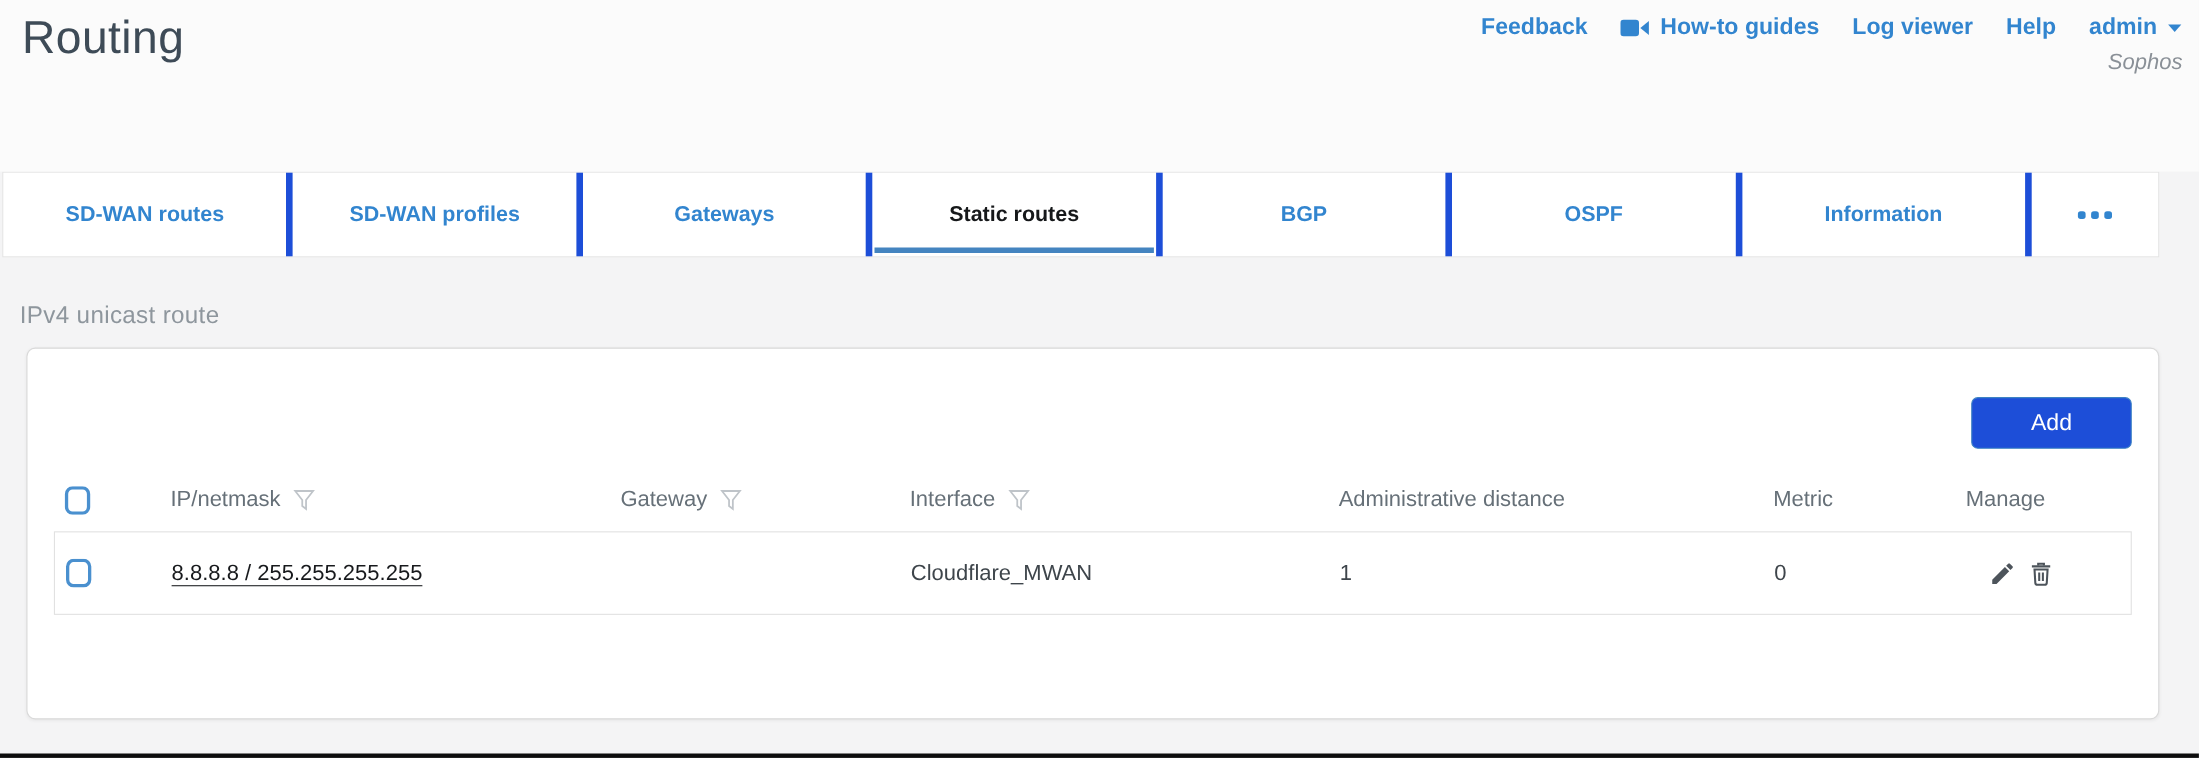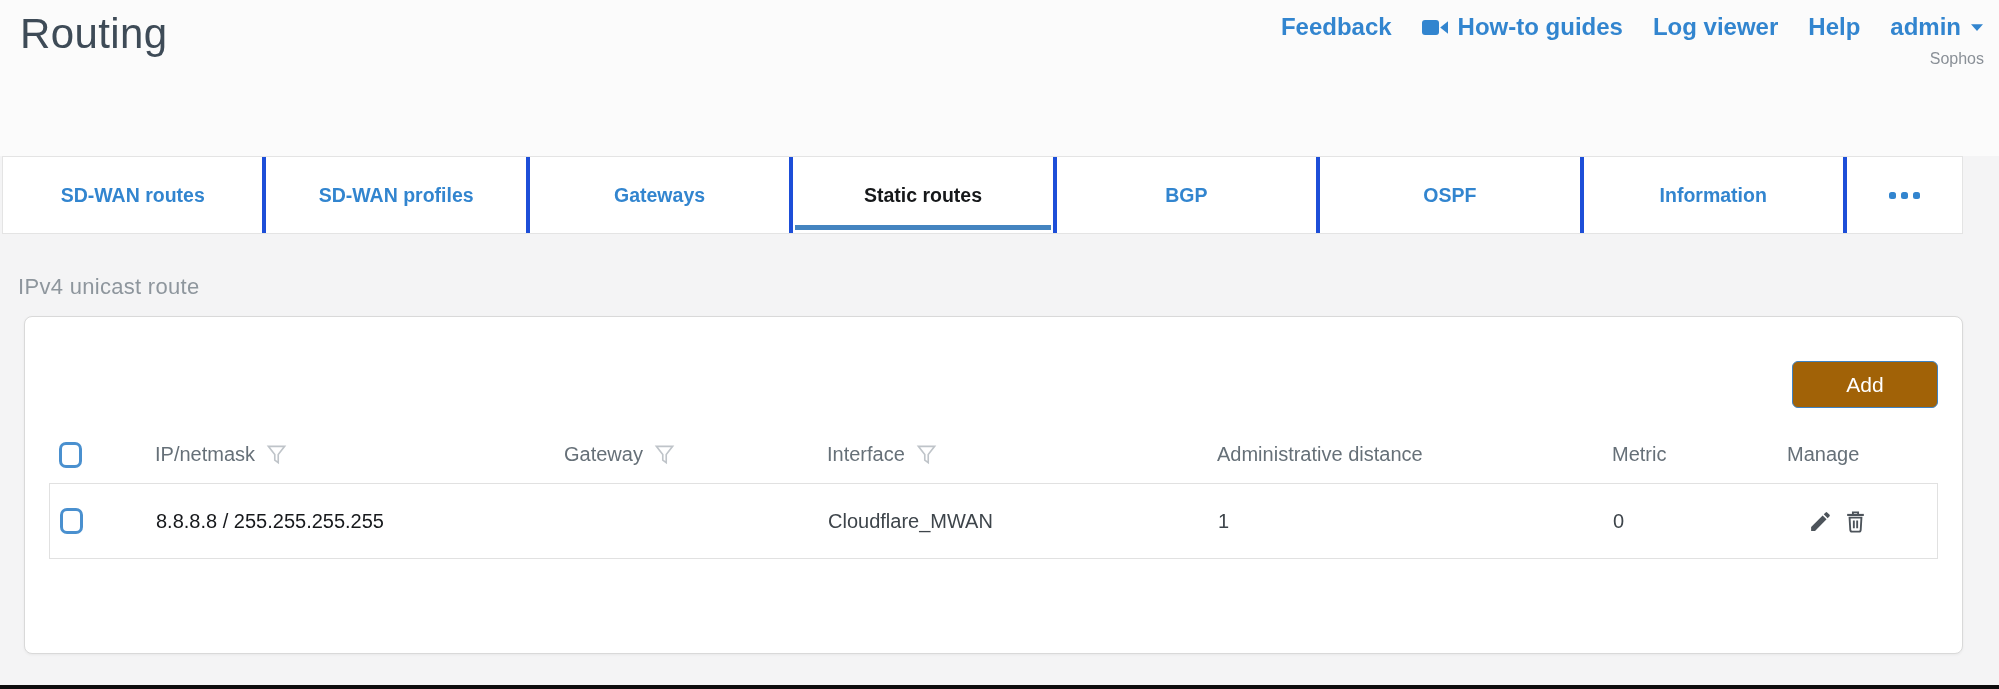--- a/index.html
+++ b/index.html
@@ -14,36 +14,36 @@
 
   
   .page-header { height: 156px; background: #fbfbfb; position: relative; }
   .page-title {
     margin: 0; padding: 10px 0 0 20px;
     font-size: 42px; font-weight: 400; color: #3e4b57; letter-spacing: .4px;
   }
   .nav-area { position: absolute; top: 13px; right: 15px; text-align: right; }
   .top-nav { display: flex; align-items: center; justify-content: flex-end; gap: 30px; }
   .top-nav .nav-link {
-    color: #3285cf; font-size: 24px; font-weight: 700; text-decoration: none;
+    color: #3285cf; font-size: 21px; font-weight: 700; text-decoration: none;
     display: inline-flex; align-items: center; gap: 9px; cursor: pointer; white-space: nowrap;
   }
-  .brand { margin-top: 9px; font-size: 16px; color: #8a9097; }
+  .brand { margin-top: 9px; font-size: 20px; color: #8a9097; font-style: italic; }
 
   
   .tabbar {
     margin: 0 36px 0 2px; height: 78px;
     background: #ffffff; border: 1px solid #e4e4e4;
     display: flex; align-items: stretch;
   }
   .tab {
     flex: 1 1 0; position: relative; cursor: pointer;
     display: flex; align-items: center; justify-content: center;
     font-size: 19.5px; font-weight: 700; color: #3285cf;
-    border-right: 4px solid #1d4ed8; white-space: nowrap;
+    border-right: 6px solid #1d4ed8; white-space: nowrap;
   }
   .tab.active { color: #16181a; }
   .tab.active::after {
     content: ""; position: absolute; left: 2px; right: 2px; bottom: 3px;
     height: 5px; background: #4484c0;
   }
   .tab-more { flex: 0 0 115px; border-right: none; }
   .more-dots { display: flex; gap: 5px; }
   .more-dots i { width: 7px; height: 7px; border-radius: 2.5px; background: #3285cf; }
 
@@ -57,21 +57,21 @@
     margin: 0 36px 0 24px; height: 338px;
     background: #fff; border: 1px solid #d9d9d9; border-radius: 8px;
     box-shadow: 0 1px 3px rgba(0,0,0,.05);
     padding: 0 24px;
   }
   .toolbar { display: flex; justify-content: flex-end; gap: 10px; padding-top: 44px; }
   .btn {
     height: 47px; border-radius: 6px; font-family: inherit;
     font-size: 21px; cursor: pointer;
   }
-  .btn-primary { width: 146px; background: #a16207; border: 1px solid #3d82c4; color: #fff; }
+  .btn-primary { width: 146px; background: #1d4ed8; border: 1px solid #3d82c4; color: #fff; }
   .btn-secondary { width: 162px; background: #fff; border: 1px solid #c9c9c9; color: #26282a; }
 
   .tgrid {
     display: grid;
     grid-template-columns: 96px 409px 263px 390px 395px 175px 1fr;
     align-items: center;
   }
   .thead { height: 57px; margin-top: 18px; color: #667078; font-size: 20px; }
   .cell { padding-left: 10px; display: flex; align-items: center; gap: 10px; overflow: hidden; }
   .trow {

